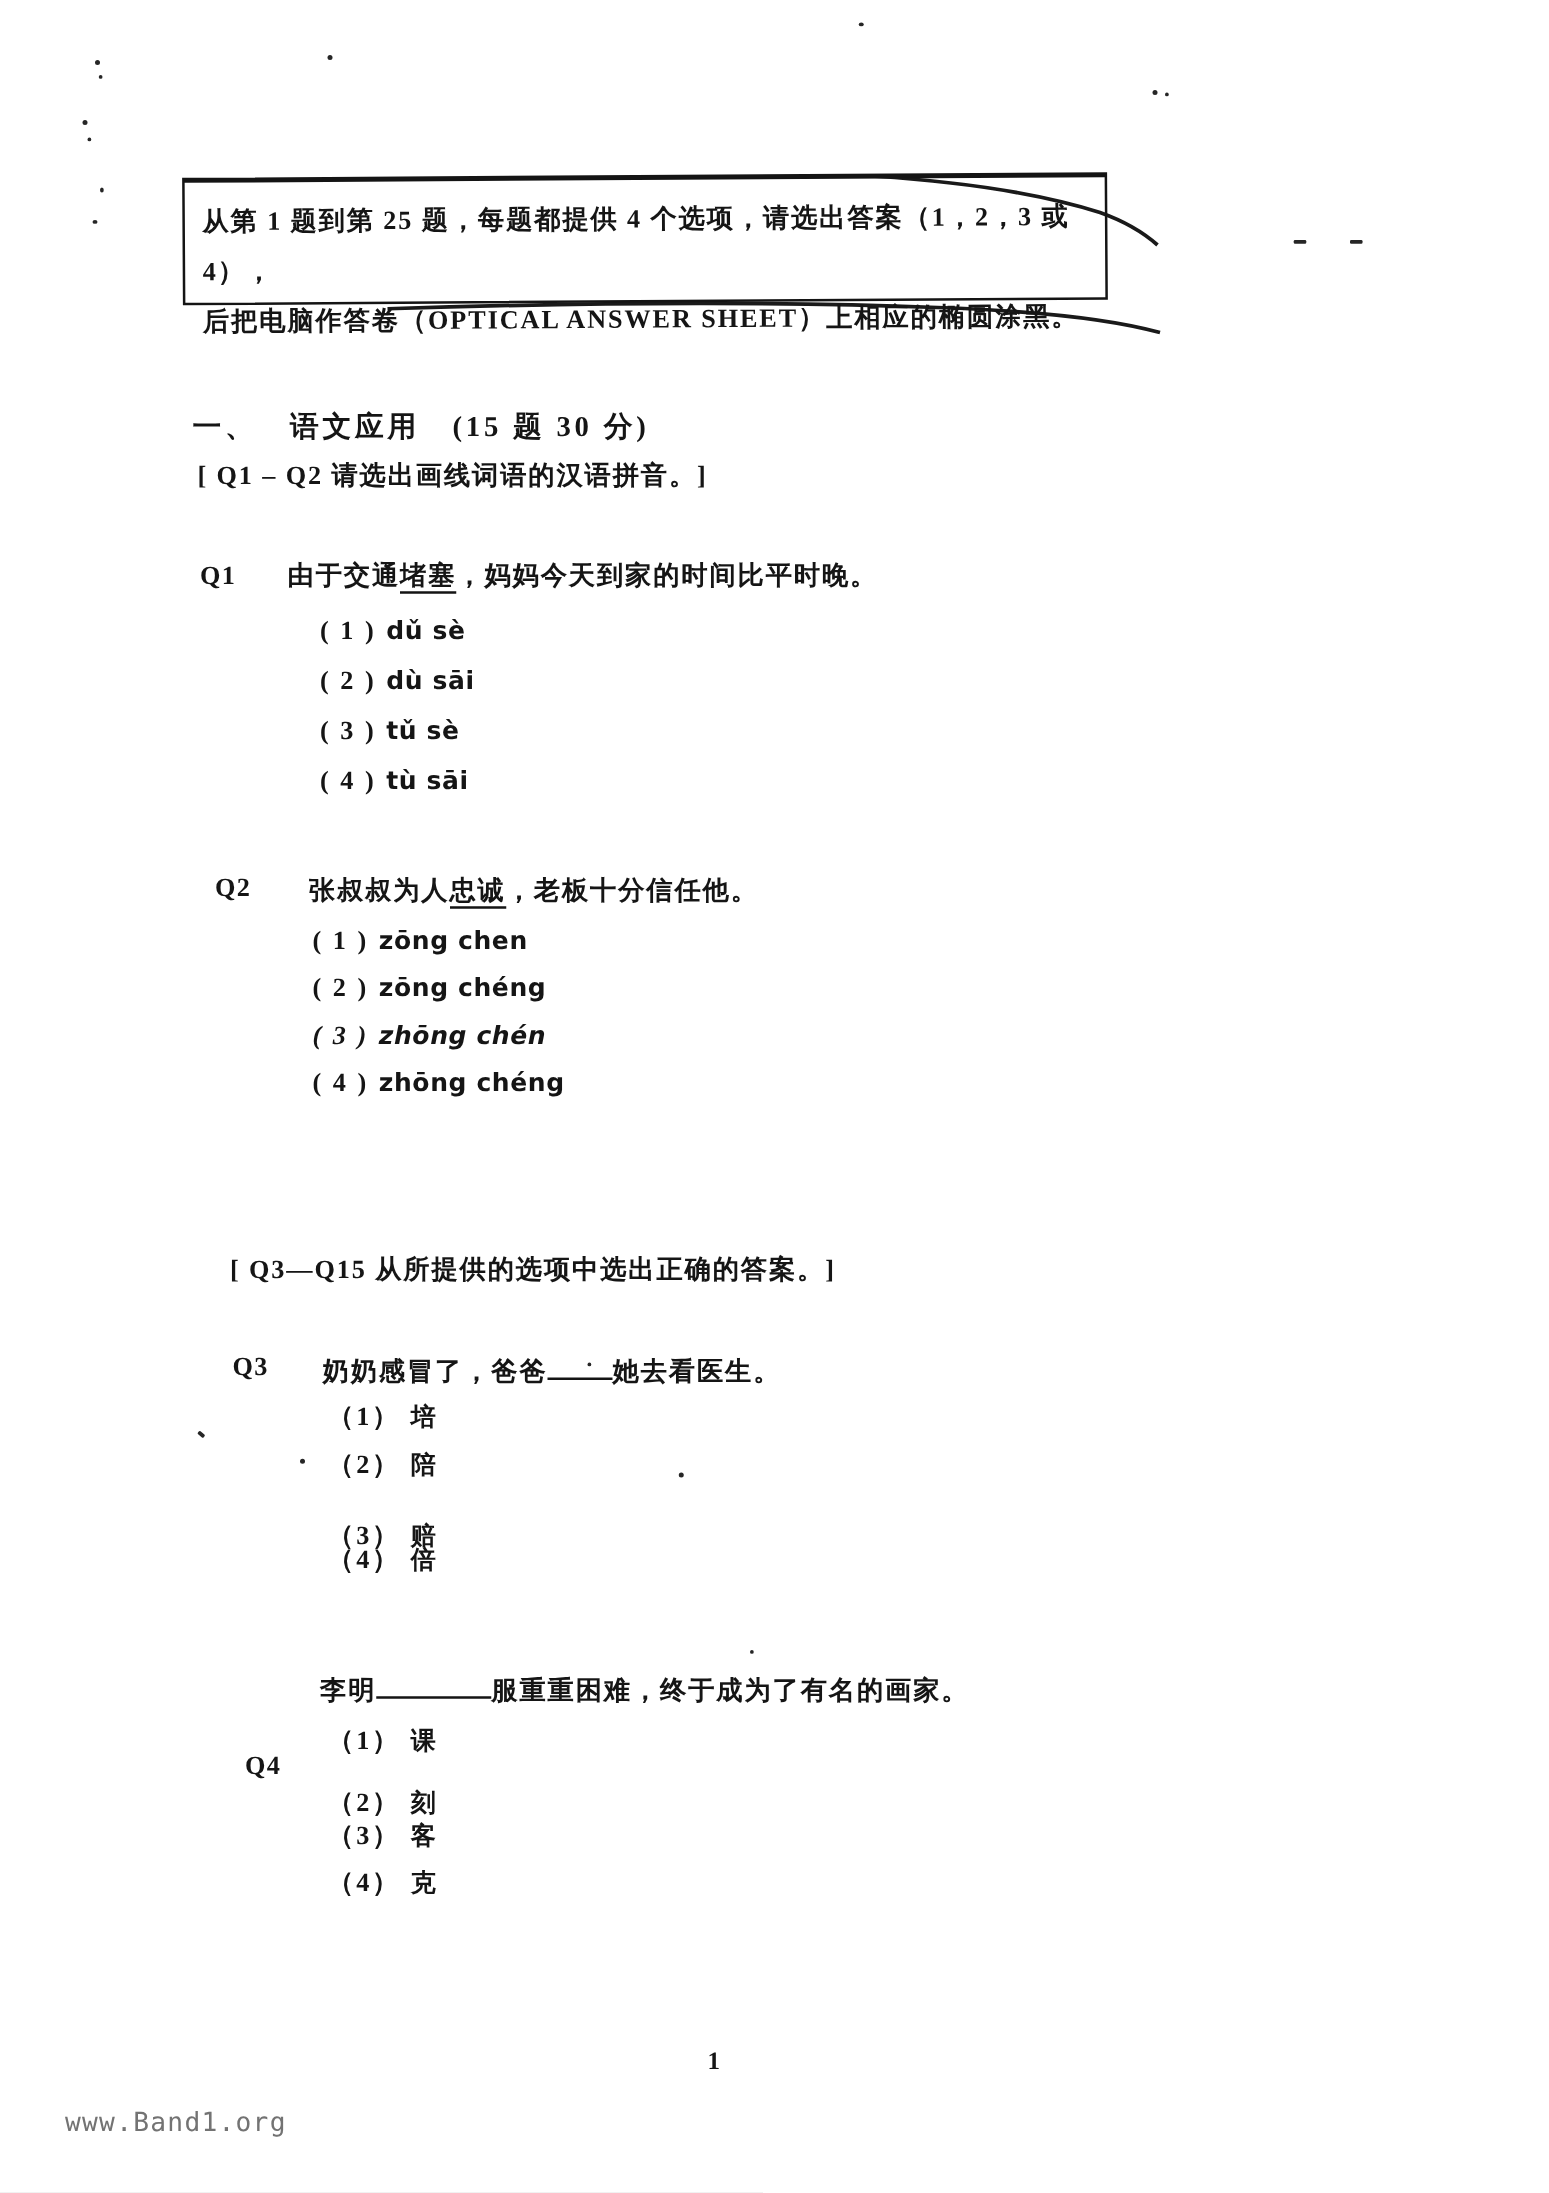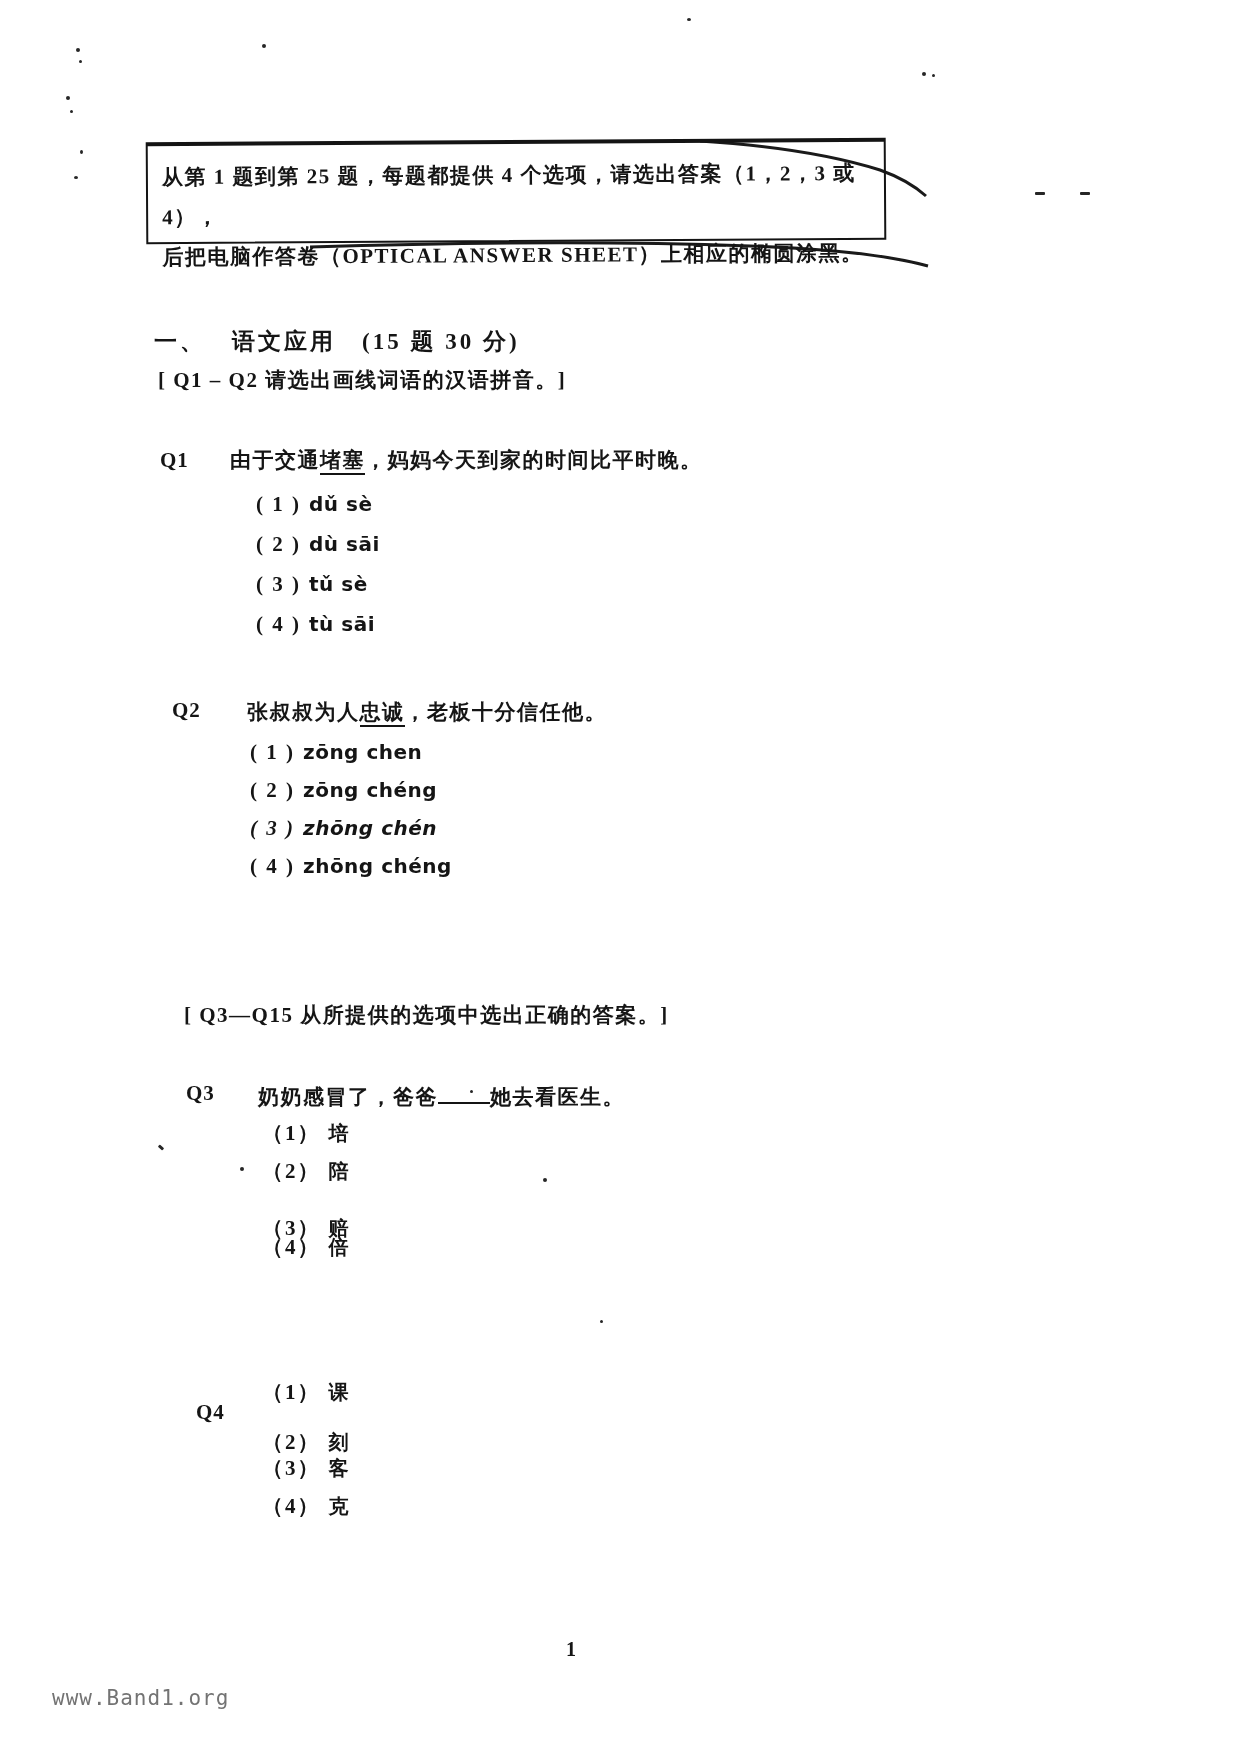--- a/index.html
+++ b/index.html
@@ -105,20 +105,21 @@
   <div class="abs instr instr2">[ Q3—Q15 从所提供的选项中选出正确的答案。]</div>
 
   <div class="abs q-label" style="left:186px;top:1081px;">Q3</div>
   <div class="abs q-text" style="left:258px;top:1081px;"><span>奶奶感冒了，爸爸</span><span class="blank blank-q3"></span><span>她去看医生。</span></div>
   <div class="abs opt-row" style="left:262px;top:1119px;"><span class="opt-num">（1）</span><span class="opt-char">培</span></div>
   <div class="abs opt-row" style="left:262px;top:1157px;"><span class="opt-num">（2）</span><span class="opt-char">陪</span></div>
   <div class="abs opt-row" style="left:262px;top:1195px;margin-top:19px;"><span class="opt-num">（3）</span><span class="opt-char">赔</span></div>
   <div class="abs opt-row" style="left:262px;top:1233px;"><span class="opt-num">（4）</span><span class="opt-char">倍</span></div>
 
   <div class="abs q-label" style="left:196px;top:1400px;">Q4</div>
+  <div class="abs q-text" style="left:256px;top:1336px;"><span>李明</span><span class="blank blank-q4"></span><span>服重重困难，终于成为了有名的画家。</span></div>
   <div class="abs opt-row" style="left:262px;top:1378px;"><span class="opt-num">（1）</span><span class="opt-char">课</span></div>
   <div class="abs opt-row" style="left:262px;top:1428px;"><span class="opt-num">（2）</span><span class="opt-char">刻</span></div>
   <div class="abs opt-row" style="left:262px;top:1454px;"><span class="opt-num">（3）</span><span class="opt-char">客</span></div>
   <div class="abs opt-row" style="left:262px;top:1492px;"><span class="opt-num">（4）</span><span class="opt-char">克</span></div>
 
   <div class="abs page-number">1</div>
   <div class="abs site-footer">www.Band1.org</div>
 
   <div class="speck" style="left:76px;top:48px;width:4px;height:4px;"></div>
   <div class="speck" style="left:79px;top:60px;width:3px;height:3px;"></div>

